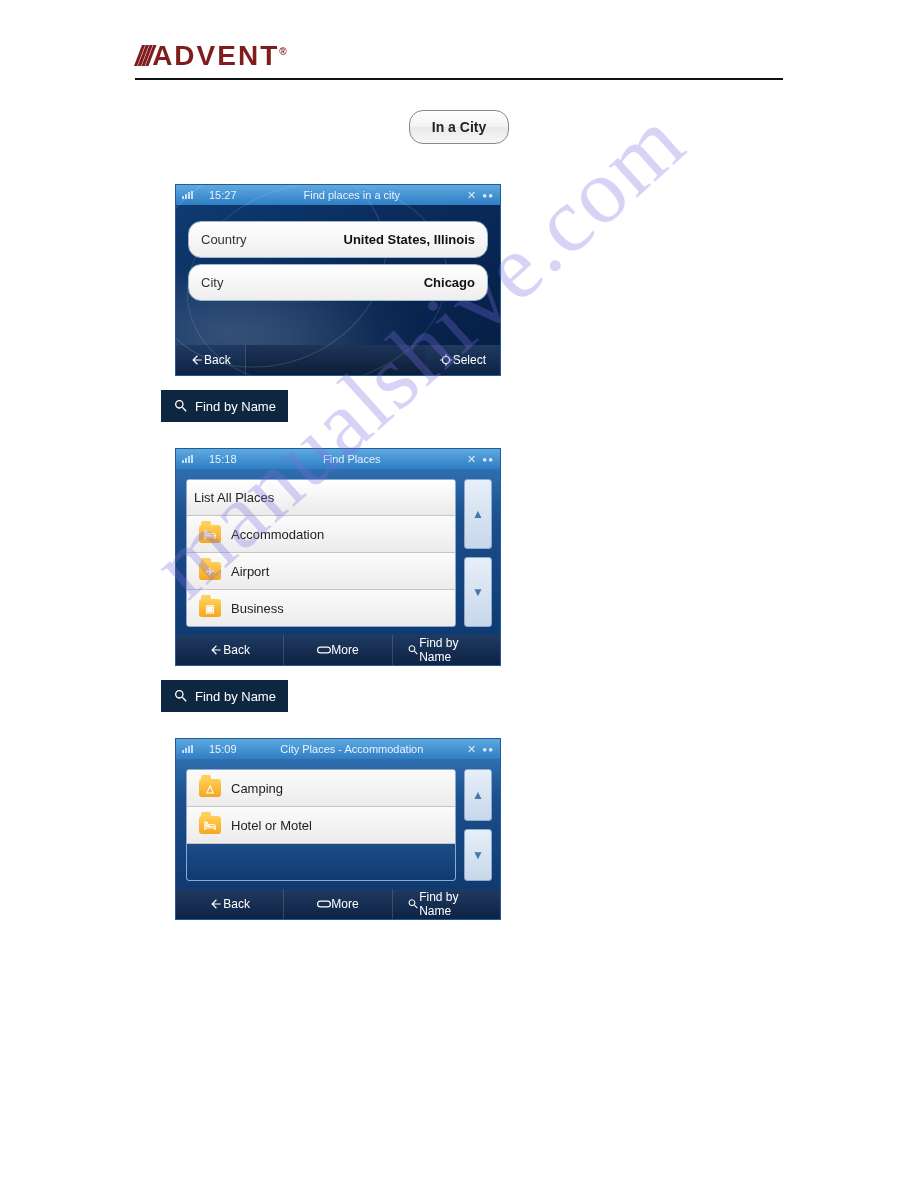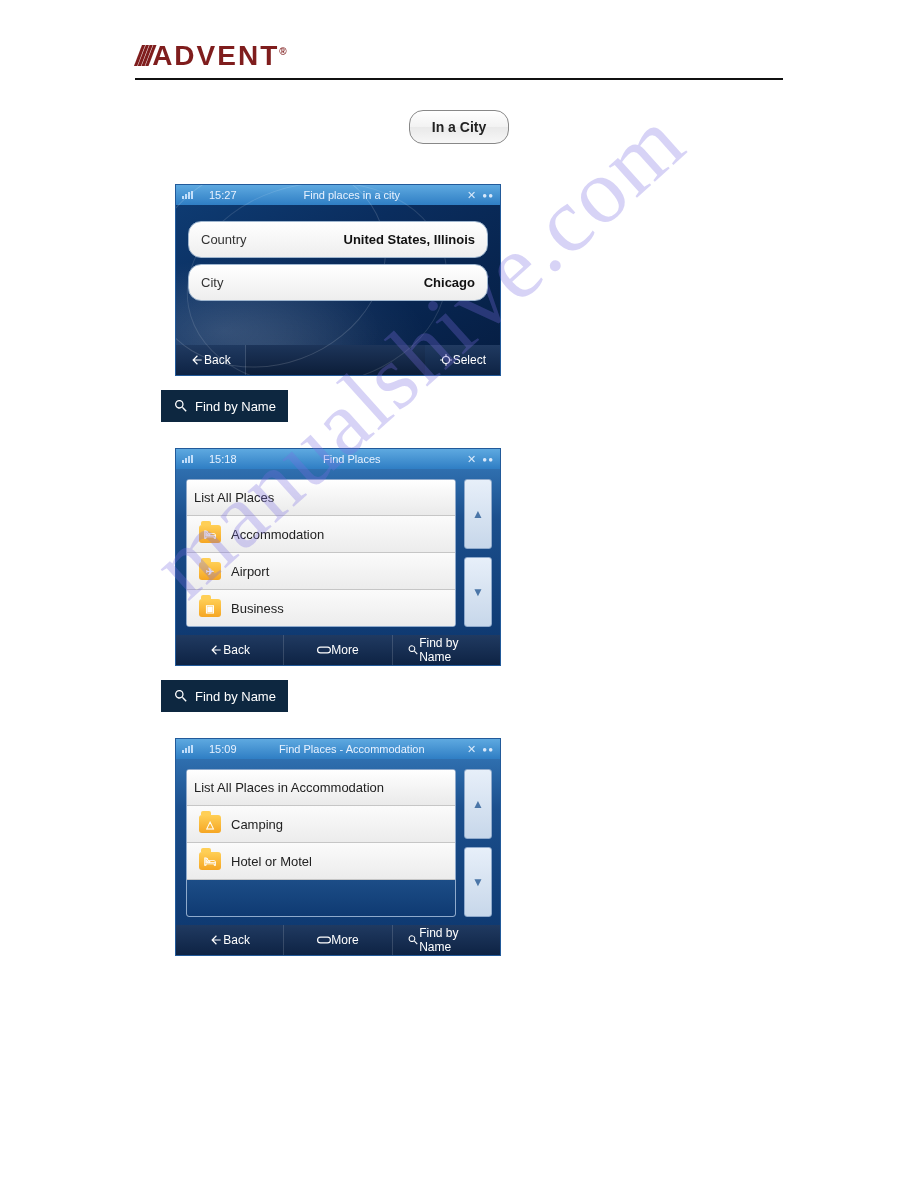--- a/index.html
+++ b/index.html
@@ -376,29 +376,28 @@
     <div class="titlebar">
       <span class="sigs">
           <span class="bars">
             <span></span>
             <span></span>
             <span></span>
             <span></span>
           </span>
         </span>
       <span class="time">15:09</span>
-      <span class="title">Find Places - Accommodation</span>
+      <span class="title">City Places - Accommodation</span>
       <span class="sigs">
           <span>✕</span>
           <span class="dots">●●</span>
         </span>
     </div>
     <div class="body-blue-grad">
       <div class="list-col">
-        <div class="list-header">List All Places in Accommodation</div>
         <div class="list-row">
           <span class="folder-icon folder-yellow">
               <span class="glyph">△</span>
             </span>
           <span>Camping</span>
         </div>
         <div class="list-row">
           <span class="folder-icon folder-yellow">
               <span class="glyph">🛏</span>
             </span>

